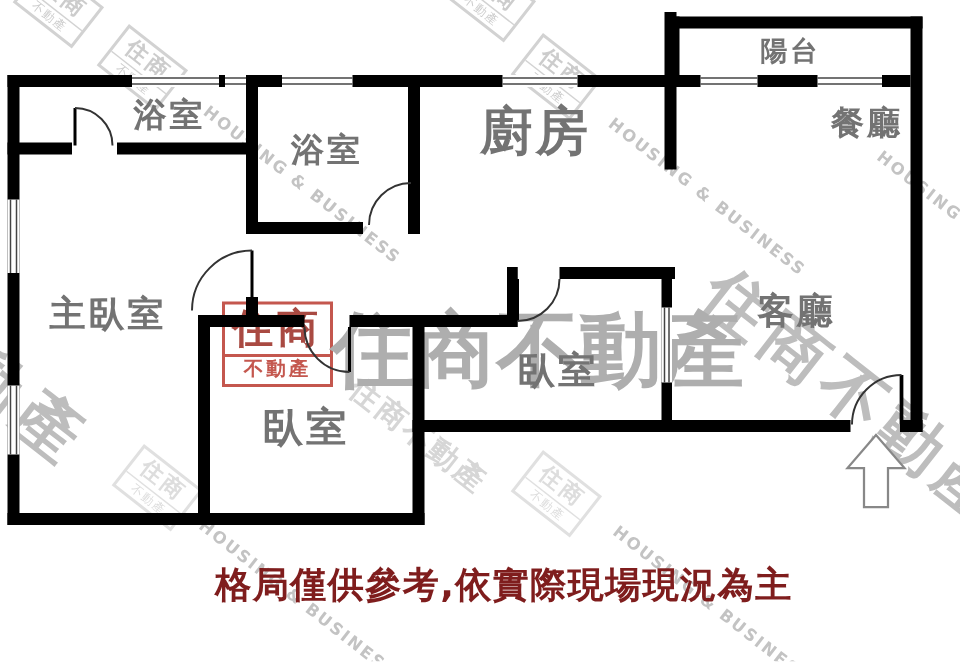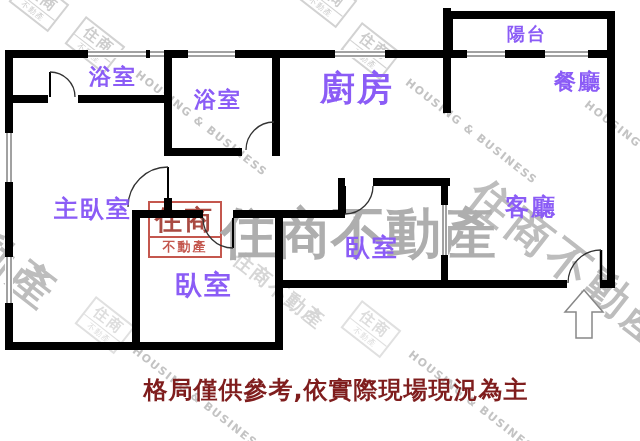--- a/index.html
+++ b/index.html
@@ -24,21 +24,21 @@
   }
   #wm-logo-red{
     position:absolute;left:148px;top:201px;width:70px;border:2px solid #c4574e;text-align:center;
   }
   #wm-logo-red .t{font-size:27px;font-weight:bold;letter-spacing:3px;color:#a94a42;line-height:33px;}
   #wm-logo-red .b{font-size:13px;font-weight:bold;letter-spacing:2px;color:#c4574e;border-top:2px solid #c4574e;line-height:18px;}
   
   #plan-svg{position:absolute;left:0;top:0;z-index:2;}
   
   .room-label{
-    position:absolute;transform:translate(-50%,-50%);font-weight:bold;color:#8b5cf6;
+    position:absolute;transform:translate(-50%,-50%);font-weight:bold;color:#737373;
     white-space:nowrap;z-index:3;letter-spacing:2px;
   }
   #disclaimer{
     position:absolute;left:336px;top:390px;transform:translate(-50%,-50%);
     font-size:24px;font-weight:600;color:#7f1d1d;white-space:nowrap;z-index:3;letter-spacing:1px;
   }
 </style>
 </head>
 <body>
 
@@ -195,18 +195,18 @@
 
     <path d="M584,290 L565,312 L576,312 L576,338 L592,338 L592,312 L603,312 Z" fill="#ffffff" stroke="#888" stroke-width="1.5"></path>
   </svg>
 
   <div class="room-label" style="left:113px;top:77px;font-size:22px;">浴室</div>
   <div class="room-label" style="left:218px;top:100px;font-size:22px;">浴室</div>
   <div class="room-label" style="left:357px;top:88px;font-size:35px;">廚房</div>
   <div class="room-label" style="left:527px;top:34px;font-size:18px;">陽台</div>
   <div class="room-label" style="left:578px;top:82px;font-size:22px;">餐廳</div>
   <div class="room-label" style="left:531px;top:207px;font-size:24px;">客廳</div>
-  <div class="room-label" style="left:72px;top:209px;font-size:24px;margin-left:21px;">主臥室</div>
+  <div class="room-label" style="left:72px;top:209px;font-size:24px;">主臥室</div>
   <div class="room-label" style="left:204px;top:285px;font-size:27px;">臥室</div>
   <div class="room-label" style="left:372px;top:247px;font-size:25px;">臥室</div>
 
   <div id="disclaimer">格局僅供參考,依實際現場現況為主</div>
 </div>
 
 </body></html>

